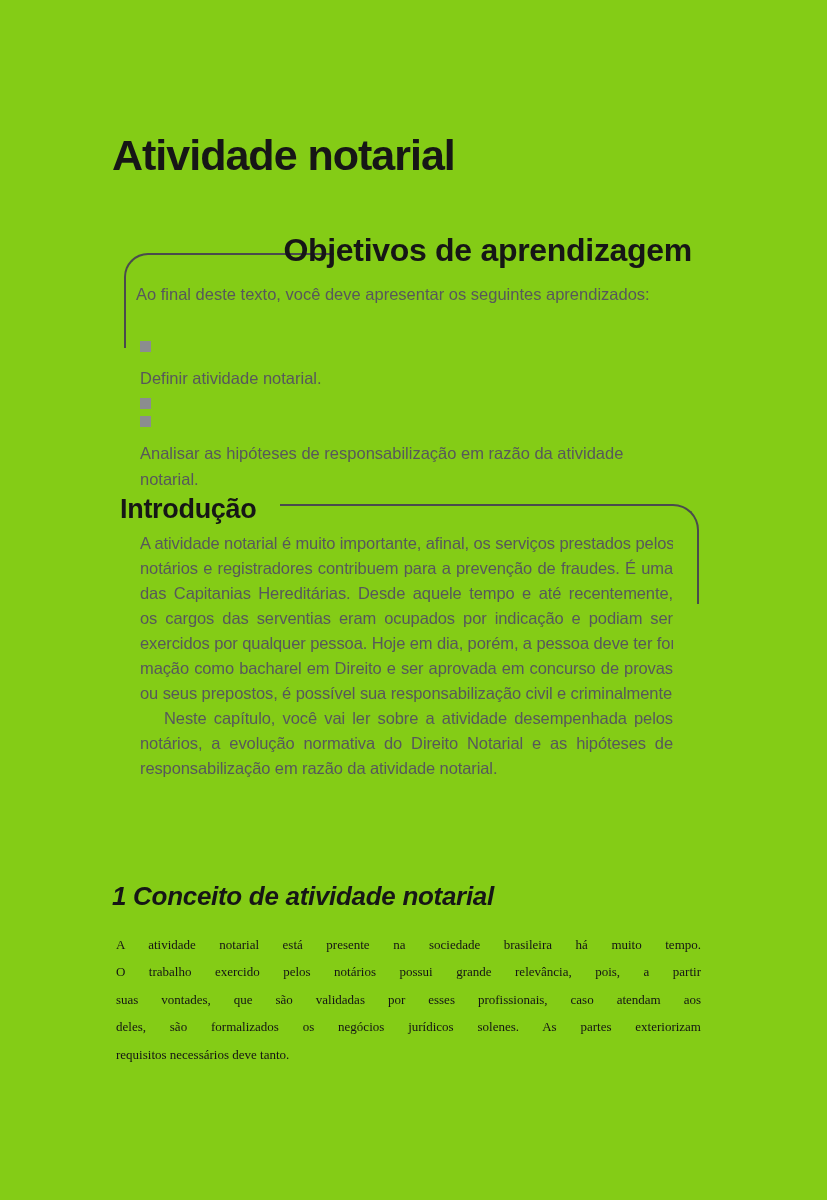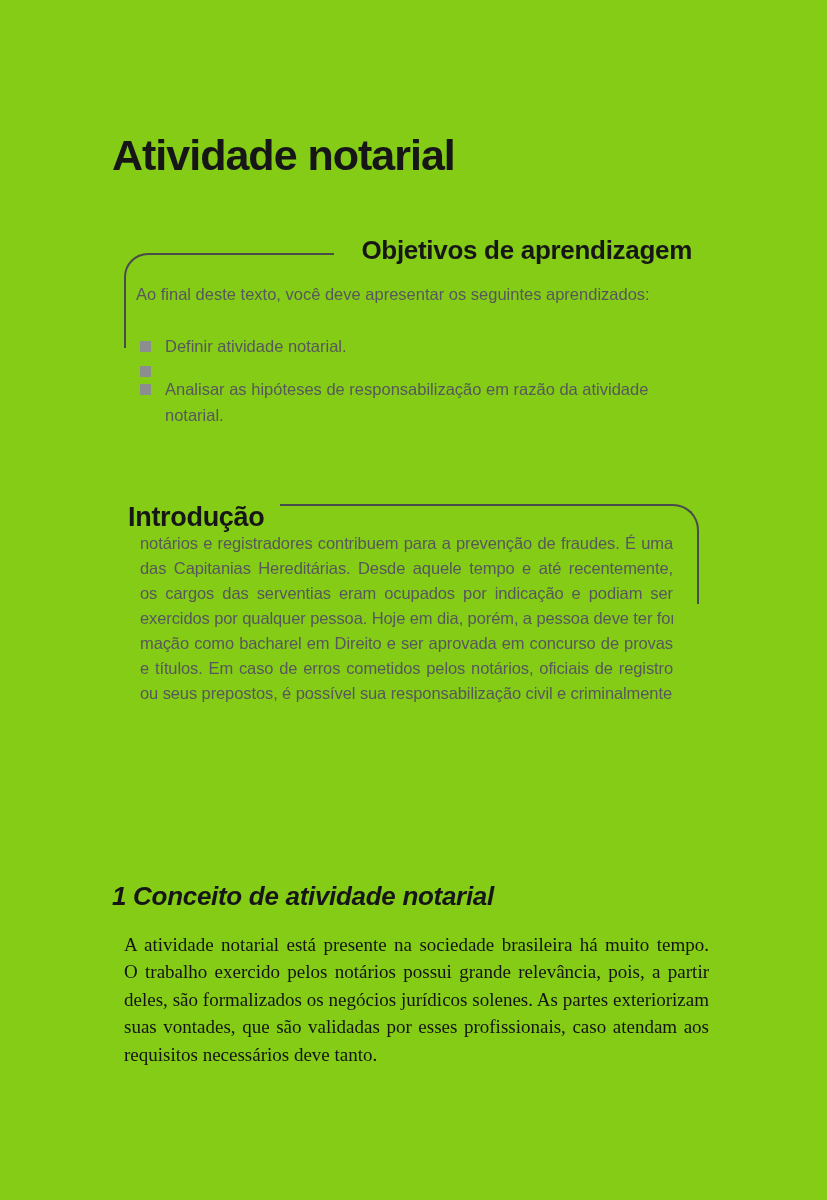--- a/index.html
+++ b/index.html
@@ -36,21 +36,21 @@
     height: 93px;
     border-top: 2px solid #4a4b4d;
     border-left: 2px solid #4a4b4d;
     border-top-left-radius: 24px;
   }
   .obj-heading {
     position: absolute;
     right: 135px;
     top: 234px;
     margin: 0;
-    font-size: 26px;
+    font-size: 32px;
     line-height: 32px;
     font-weight: 700;
     letter-spacing: -0.3px;
     color: #161616;
     white-space: nowrap;
   }
   .obj-intro {
     position: absolute;
     left: 136px;
     top: 282px;
@@ -70,36 +70,37 @@
     padding: 0;
     list-style: none;
   }
   .obj-list li {
     display: flex;
     align-items: flex-start;
     gap: 14px;
     font-size: 16.5px;
     line-height: 25.3px;
     color: #57585b;
+    flex-direction: column;
   }
   .bullet {
     flex: none;
     width: 11px;
     height: 11px;
     margin-top: 7px;
     background: #8b8d8f;
   }
   .li-text { white-space: pre-line; }
 
   
   .intro-heading {
     position: absolute;
     left: 112px;
     top: 484px;
-    margin: 16px;
+    margin: 8px;
     font-size: 27px;
     line-height: 34px;
     font-weight: 700;
     letter-spacing: -0.3px;
     color: #161616;
     white-space: nowrap;
   }
   
   .intro-border {
     position: absolute;
@@ -132,25 +133,25 @@
     font-size: 26px;
     line-height: 34px;
     font-weight: 700;
     letter-spacing: -0.3px;
     color: #161616;
     white-space: nowrap;
     font-style: italic;
   }
   .body-par {
     position: absolute;
-    left: 124px;
+    left: 116px;
     top: 931px;
     width: 585px;
     font-family: "Liberation Serif", serif;
-    font-size: 19px;
+    font-size: 13px;
     line-height: 27.4px;
     color: #141414;
   }
 
   
   .jline {
     white-space: nowrap;
     overflow: hidden;
     text-align: justify;
     text-align-last: justify;
@@ -186,33 +187,38 @@
 notarial.</span>
       </li>
     </ul>
 
   <h2 class="intro-heading">Introdução</h2>
 
   <div class="intro-border"></div>
 
   <div class="intro-col">
     <div class="intro-par1">
+        <div class="jline">A atividade notarial é muito importante, afinal, os serviços prestados pelos</div>
         <div class="jline">notários e registradores contribuem para a prevenção de fraudes. É uma</div>
         <div class="jline">das Capitanias Hereditárias. Desde aquele tempo e até recentemente,</div>
         <div class="jline">os cargos das serventias eram ocupados por indicação e podiam ser</div>
         <div class="jline">exercidos por qualquer pessoa. Hoje em dia, porém, a pessoa deve ter for-</div>
         <div class="jline">mação como bacharel em Direito e ser aprovada em concurso de provas</div>
-        <div class="jline">e títulos. Em caso de erros cometidos pelos notários, oficiais de registro</div>
         <div class="jline jlast">ou seus prepostos, é possível sua responsabilização civil e criminalmente.</div>
+      </div>
+    <div class="intro-par2">
+        <div class="jline">Neste capítulo, você vai ler sobre a atividade desempenhada pelos</div>
+        <div class="jline">notários, a evolução normativa do Direito Notarial e as hipóteses de</div>
+        <div class="jline jlast">responsabilização em razão da atividade notarial.</div>
       </div>
   </div>
 
   <h2 class="sec-heading">1 Conceito de atividade notarial</h2>
 
   <div class="body-par">
       <div class="jline">A atividade notarial está presente na sociedade brasileira há muito tempo.</div>
       <div class="jline">O trabalho exercido pelos notários possui grande relevância, pois, a partir</div>
+      <div class="jline">suas vontades, que são validadas por esses profissionais, caso atendam aos</div>
       <div class="jline">deles, são formalizados os negócios jurídicos solenes. As partes exteriorizam</div>
-      <div class="jline">suas vontades, que são validadas por esses profissionais, caso atendam aos</div>
       <div class="jline jlast">requisitos necessários deve tanto.</div>
     </div>
 
 </div>
 
 </body></html>

